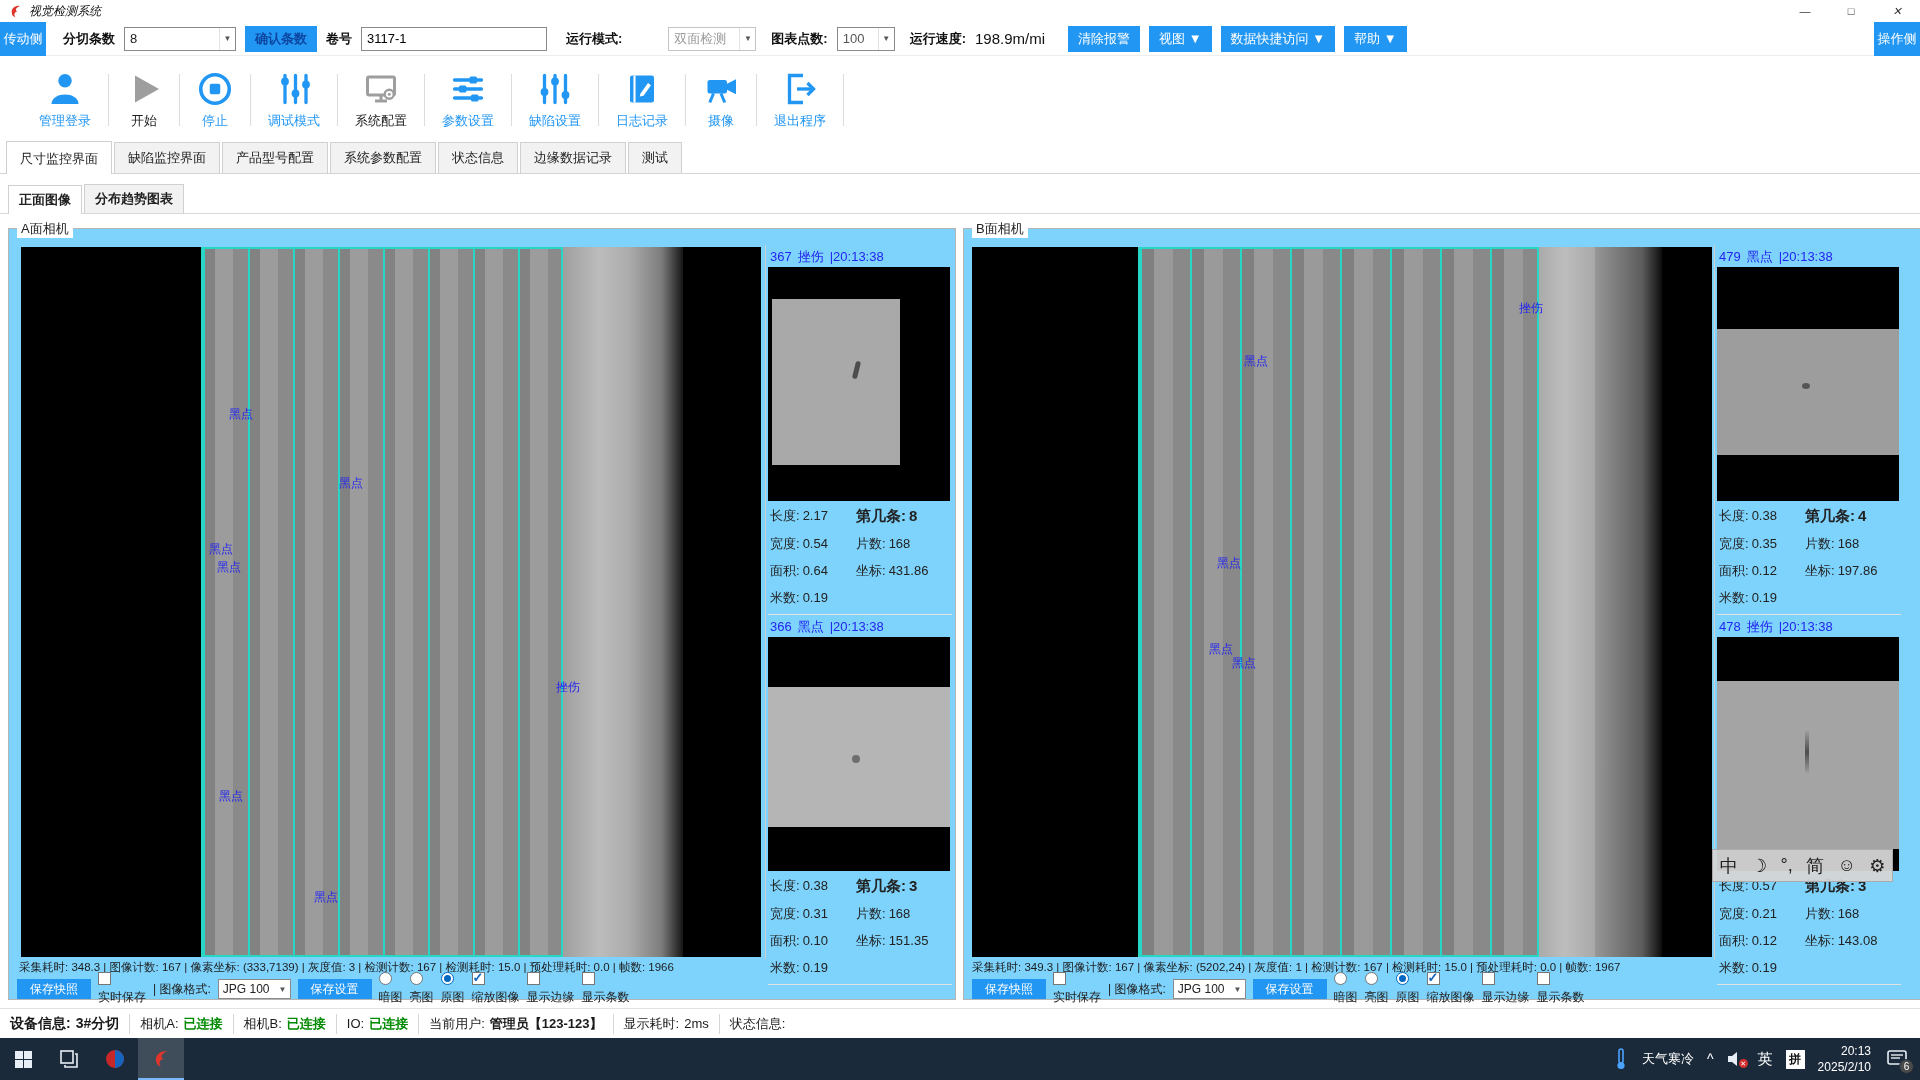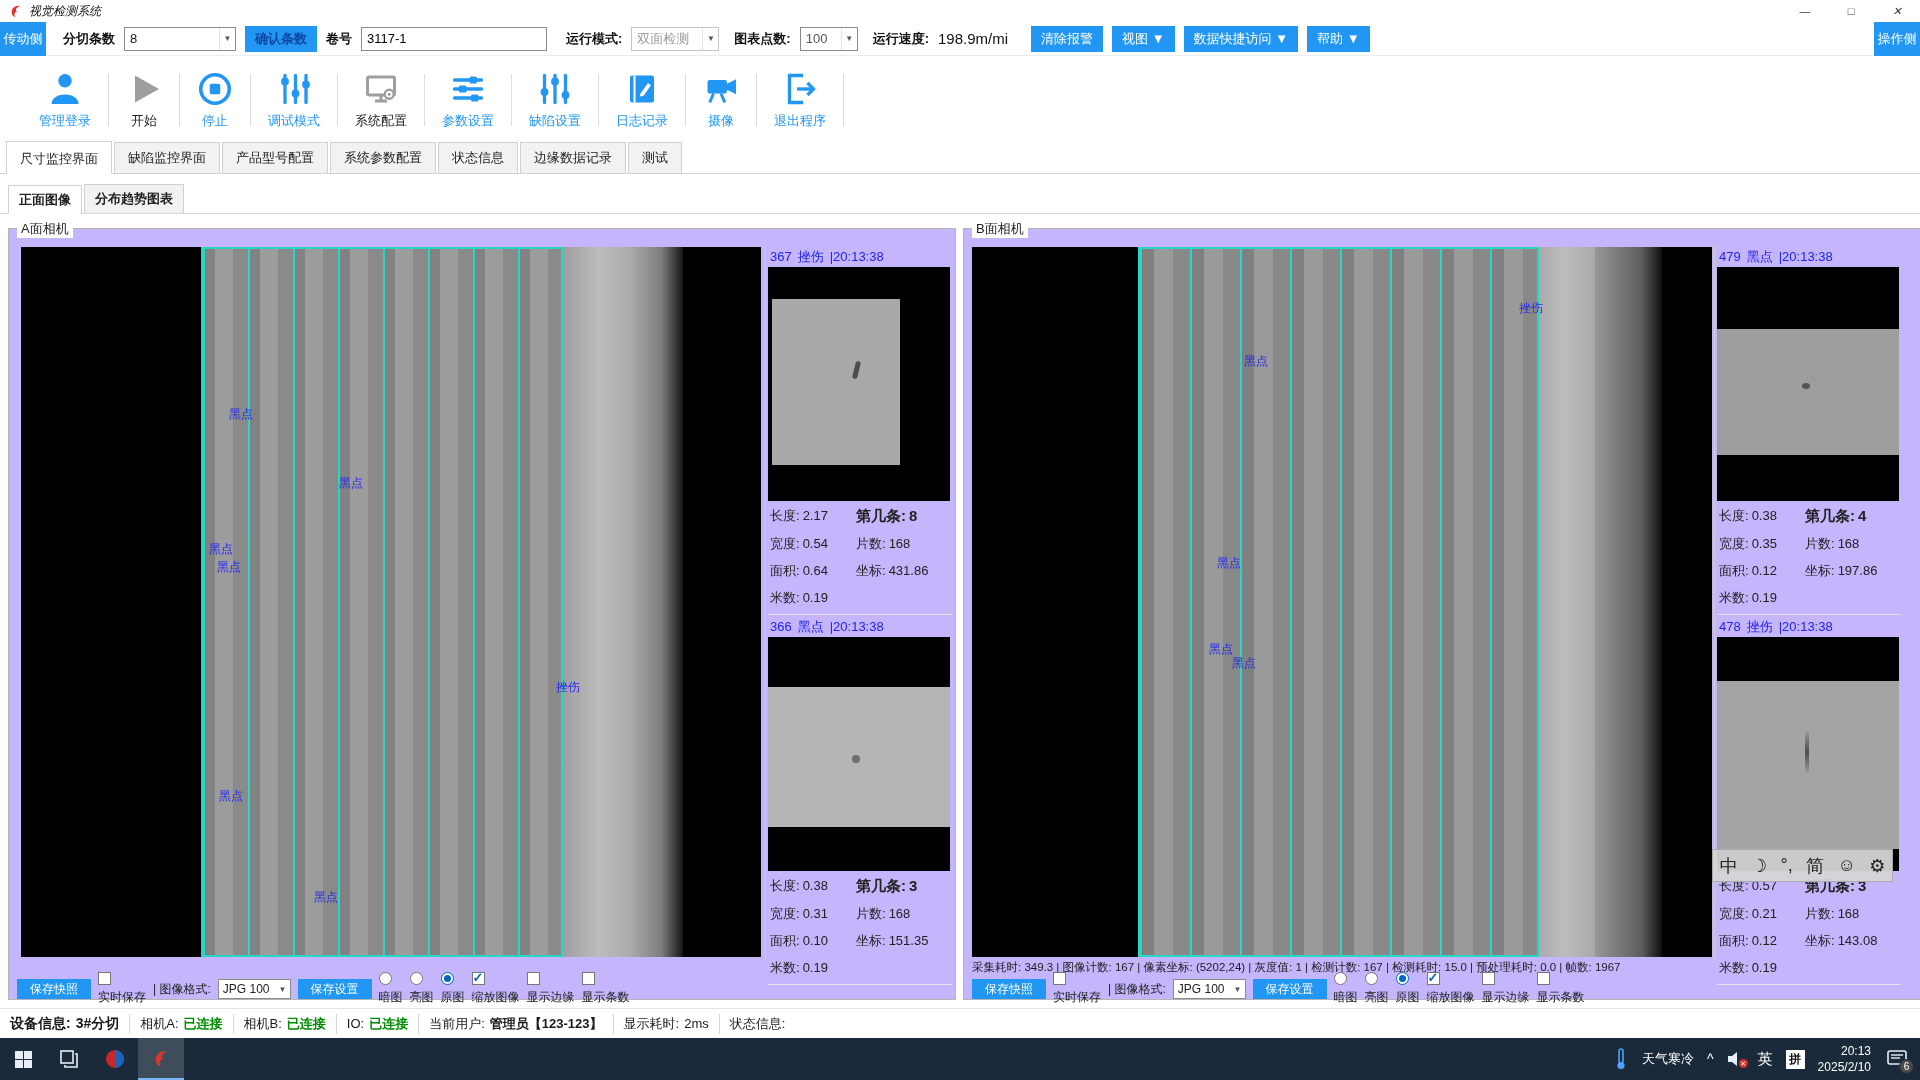--- a/index.html
+++ b/index.html
@@ -19,21 +19,21 @@
   
   #toolbar { position:absolute; left:0; top:22px; width:1920px; height:34px; background:#fff;
              border-bottom:1px solid #ececec; display:flex; align-items:center; gap:9px; }
   .side-tag { width:46px; height:34px; background:#2196f3; color:#fff; font-size:13px;
               display:flex; align-items:center; justify-content:center; flex:none; }
   .tb-label { font-size:13px; font-weight:bold; color:#111; white-space:nowrap; }
   .combo { height:24px; border:1px solid #8a8a8a; background:#fff; display:inline-flex;
            align-items:center; font-size:13px; padding-left:5px; position:relative; }
   .combo .arrow { margin-left:auto; width:16px; height:100%; display:flex; align-items:center;
                   justify-content:center; font-size:8px; color:#555; border-left:1px solid #e3e3e3; }
-  .combo.dim { border-color:#c5c5c5; color:#9a9a9a; }
+  .combo.dim { border-color:#c5c5c5; color:#9a9a9a;margin-left:37px; }
   .tb-input { height:24px; border:1px solid #8a8a8a; font-size:13px; padding:0 5px;
               font-family:"Liberation Sans",sans-serif; }
   .btn-blue { background:#2196f3; color:#fff; border:none; font-size:13px; height:26px;
               padding:0 10px; display:inline-flex; align-items:center; justify-content:center;
               font-family:"Liberation Sans",sans-serif; }
   .btn-confirm { color:#0d47a1; font-weight:bold; }
   .speed-val { font-size:15px; color:#111; }
 
   
   #iconbar { position:absolute; left:12px; top:56px; width:1920px; height:88px; background:#fff;
@@ -49,21 +49,21 @@
   #maintabs { position:absolute; left:0; top:144px; width:1920px; height:30px;
               border-bottom:1px solid #d4d4d4; padding-left:6px; display:flex; align-items:flex-end; }
   .tab { font-size:13px; padding:6px 13px; background:#f2f2f2; border:1px solid #d0d0d0;
          border-bottom:none; margin-right:2px; color:#222; white-space:nowrap; }
   .tab.active { background:#fff; position:relative; top:1px; padding-top:8px; }
   #subtabs { position:absolute; left:0; top:186px; width:1920px; height:28px;
              border-bottom:1px solid #d8d8d8; padding-left:8px; display:flex; align-items:flex-end; }
   #subtabs .tab { padding:5px 10px; font-size:13px;font-weight:bold; }
 
   
-  .groupbox { position:absolute; top:228px; height:772px; border:1px solid #b5b5b5; background:#c4b5fd; }
+  .groupbox { position:absolute; top:228px; height:772px; border:1px solid #b5b5b5; background:#7dd3fc; }
   #groupA { left:8px;  width:948px; }
   #groupB { left:963px; width:1140px; }
   .gb-label { position:absolute; top:-9px; left:8px; background:#fff; padding:0 4px;
               font-size:13px; color:#222; }
 
   
   .cam { position:absolute; left:12px; top:18px; width:740px; height:710px; background:#000; overflow:hidden; }
   #groupB .cam { left:8px; }
   .stripsA { position:absolute; left:180px; top:0; width:362px; height:100%;
              border:2px solid #27d6c4;
@@ -367,20 +367,21 @@
         <div class="cell"><span class="fl">宽度:</span><span>0.31</span></div>
         <div class="cell"><span class="fl">片数:</span><span>168</span></div>
         <div class="cell"><span class="fl">面积:</span><span>0.10</span></div>
         <div class="cell"><span class="fl">坐标:</span><span>151.35</span></div>
         <div class="cell"><span class="fl">米数:</span><span>0.19</span></div>
         <div class="cell"></div>
       </div>
     </div>
   </div>
 
+  <div class="stats">采集耗时: 348.3  | 图像计数: 167  | 像素坐标: (333,7139)  | 灰度值: 3  | 检测计数: 167  | 检测耗时: 15.0  | 预处理耗时: 0.0  | 帧数: 1966</div>
   <div class="ctrl">
     <span class="btn-s">保存快照</span>
     <span class="cbgroup">
       <span class="checkbox"></span>
       <span>实时保存</span>
     </span>
     <span>| 图像格式:</span>
     <span class="combo-s">
       <span>JPG 100</span>
       <span class="arrow">▼</span>

